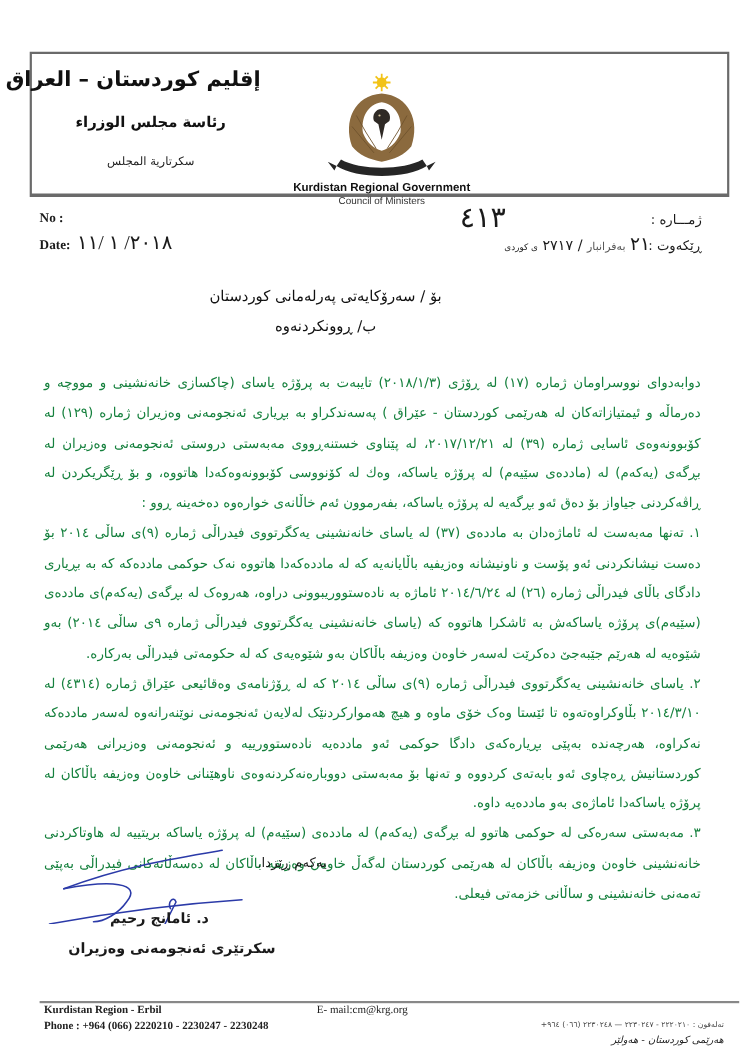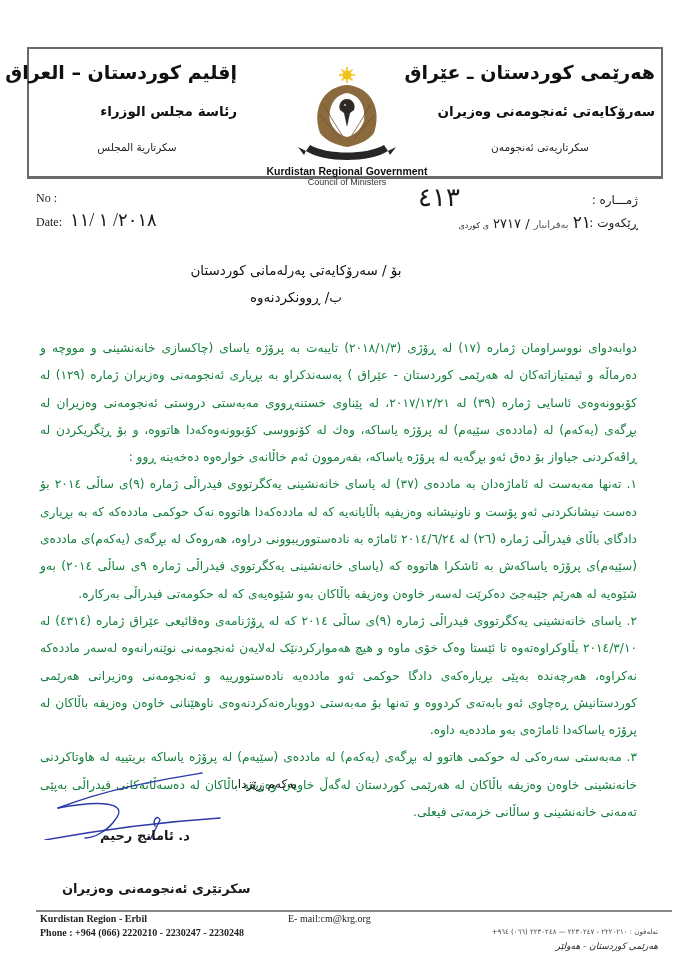--- a/index.html
+++ b/index.html
@@ -12,28 +12,28 @@
   }
   .lh-col { position: absolute; top: 0; height: 100%; }
   .lh-right { right: 6px; width: 230px; text-align: right; direction: rtl; }
   .lh-left  { left: 8px; width: 200px; text-align: right; direction: rtl; }
   .lh-center { left: 200px; width: 236px; text-align: center; margin-top: 12px; }
 
   .lh-title { font-family: "DejaVu Sans", sans-serif; font-weight: bold; font-size: 19px; margin-top: 12px; color: #111; white-space: nowrap; }
   .lh-sub { font-weight: bold; font-size: 13.5px; margin-top: 20px; color: #111; white-space: nowrap; }
   .lh-small { font-size: 10.5px; margin-top: 22px; color: #222; white-space: nowrap; text-align: center; }
   .lh-left .lh-title { text-align: left; padding-left: 6px; }
-  .lh-left .lh-sub { text-align: right; }
+  .lh-left .lh-sub { text-align: center; }
   .lh-right .lh-sub { text-align: right; }
 
   .emblem { width: 110px; height: 100px; margin: 4px auto 0; display: block; }
   .krg-name { font-family: "Liberation Sans", sans-serif; font-weight: bold; font-size: 10.5px; color: #111; margin-top: 0px; }
   .krg-sub { font-family: "Liberation Sans", sans-serif; font-size: 9px; color: #333; }
 
-  .ref-row { position: absolute; font-family: "Liberation Serif", serif; font-size: 12px; font-weight: normal; }
+  .ref-row { position: absolute; font-family: "Liberation Serif", serif; font-size: 12px; font-weight: bold; }
   .no-label { left: 36px; top: 191px; }
   .date-label { left: 36px; top: 215px; }
   .date-value { left: 70px; top: 209px; font-family: "Liberation Serif", serif; font-weight: normal; font-size: 18px; letter-spacing: 2px; }
   .num-label { right: 40px; top: 193px; direction: rtl; font-family: "DejaVu Sans", sans-serif; font-weight: normal; font-size: 12px; }
   .num-value { left: 418px; top: 182px; font-size: 26px; font-weight: normal; font-family: "Liberation Serif", serif; }
   .rkawt-label { right: 40px; top: 216px; direction: rtl; font-family: "DejaVu Sans", sans-serif; font-weight: normal; font-size: 12px; }
   .rkawt-value { right: 87px; top: 212px; direction: rtl; font-family: "DejaVu Sans", sans-serif; font-weight: normal; font-size: 13px; }
   .rkawt-value .hand { font-size: 17px; }
   .rkawt-value .stamp { color: #555; font-size: 10px; }
   .rkawt-value .kurdi { font-size: 8px; }
@@ -46,39 +46,34 @@
     position: absolute; left: 40px; top: 335px; width: 597px;
     direction: rtl; text-align: justify; text-align-last: right;
     font-size: 12.2px; line-height: 27.3px; color: #15803d;
   }
   .body-text p { margin: 0; }
 
   .closing { position: absolute; left: 234px; top: 777px; direction: rtl; font-size: 12px; }
 
   .signature { position: absolute; left: 40px; top: 740px; width: 200px; height: 100px; }
   .signer-name { position: absolute; left: 100px; top: 828px; direction: rtl; font-size: 13px; font-weight: bold; }
-  .signer-title { position: absolute; left: 62px; top: 881px; direction: rtl; font-size: 13px; font-weight: bold; }
+  .signer-title { position: absolute; left: 62px; top: 855px; direction: rtl; font-size: 13px; font-weight: bold; }
 
   .footer-rule { position: absolute; left: 36px; top: 910px; width: 636px; height: 2px; background: #888; }
   .footer { position: absolute; font-family: "Liberation Serif", serif; font-size: 10px; color: #222; }
   .f-region { left: 40px; top: 913px; font-weight: bold; }
   .f-phone { left: 40px; top: 927px; font-weight: bold; }
   .f-email { left: 288px; top: 913px; }
   .f-region-ku { right: 20px; top: 941px; direction: rtl; font-family: "DejaVu Sans", sans-serif; font-size: 9px; font-style: italic; }
   .f-phone-ku { right: 20px; top: 928px; direction: rtl; font-family: "DejaVu Sans", sans-serif; font-size: 7px; color: #444; }
 </style>
 </head>
 <body>
 
 <div class="letterhead">
-  <div class="lh-col lh-right">
-    <div class="lh-title">هەرێمی کوردستان ـ عێراق</div>
-    <div class="lh-sub">سەرۆکایەتی ئەنجومەنی وەزیران</div>
-    <div class="lh-small">سکرتاریەتی ئەنجومەن</div>
-  </div>
 
   <div class="lh-col lh-center">
     <svg class="emblem" viewBox="0 0 110 100">
       <g>
         <circle cx="55" cy="10" r="4.5" fill="#f2c318"></circle>
         <g stroke="#f2c318" stroke-width="1.6">
           <line x1="55" y1="2" x2="55" y2="18"></line>
             <line x1="47" y1="10" x2="63" y2="10"></line>
           <line x1="49.5" y1="4.5" x2="60.5" y2="15.5"></line>
             <line x1="60.5" y1="4.5" x2="49.5" y2="15.5"></line>

